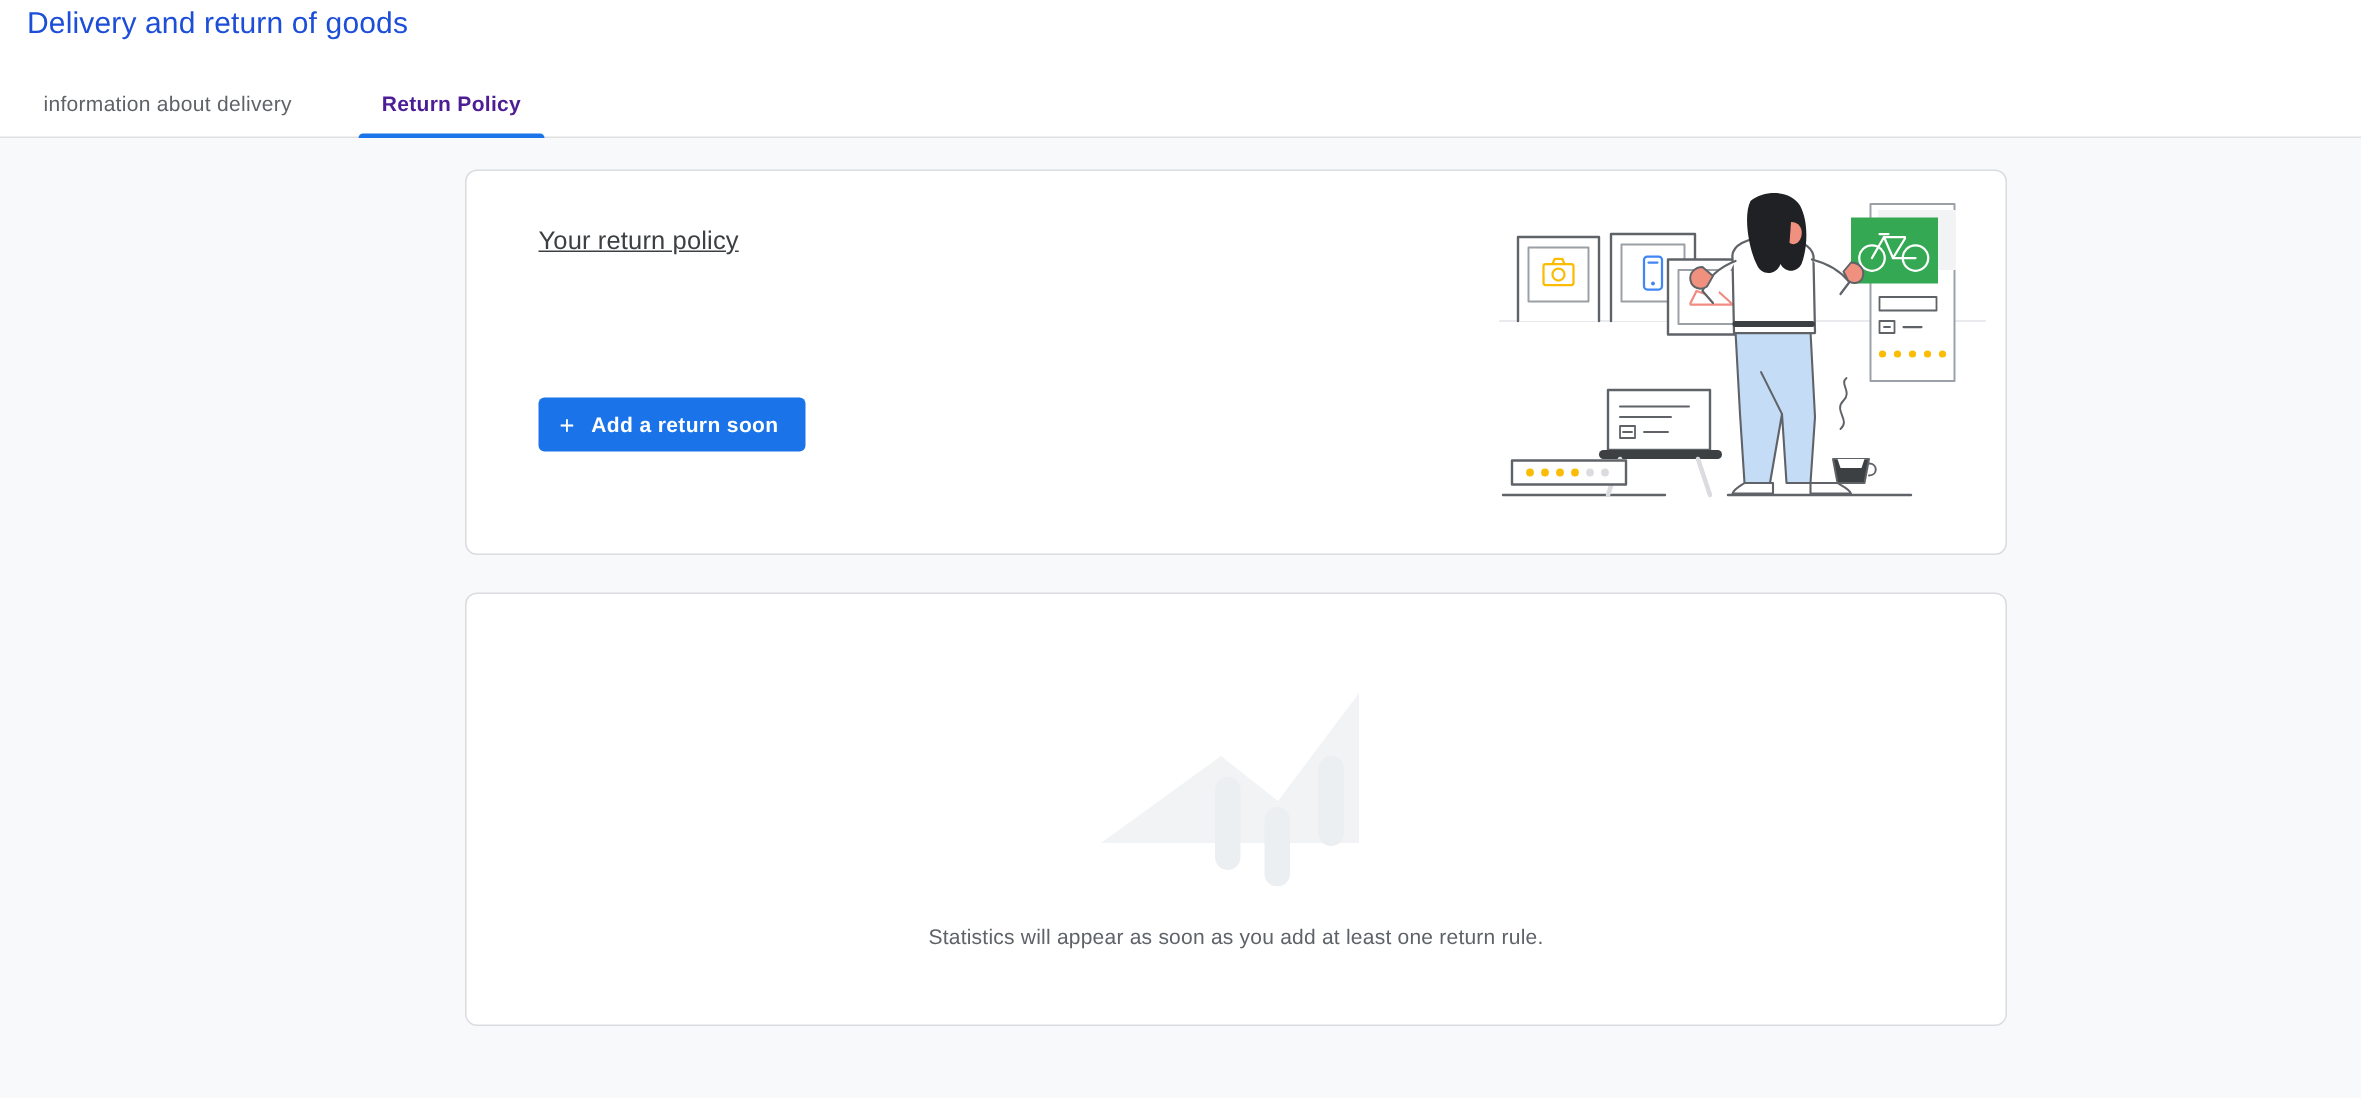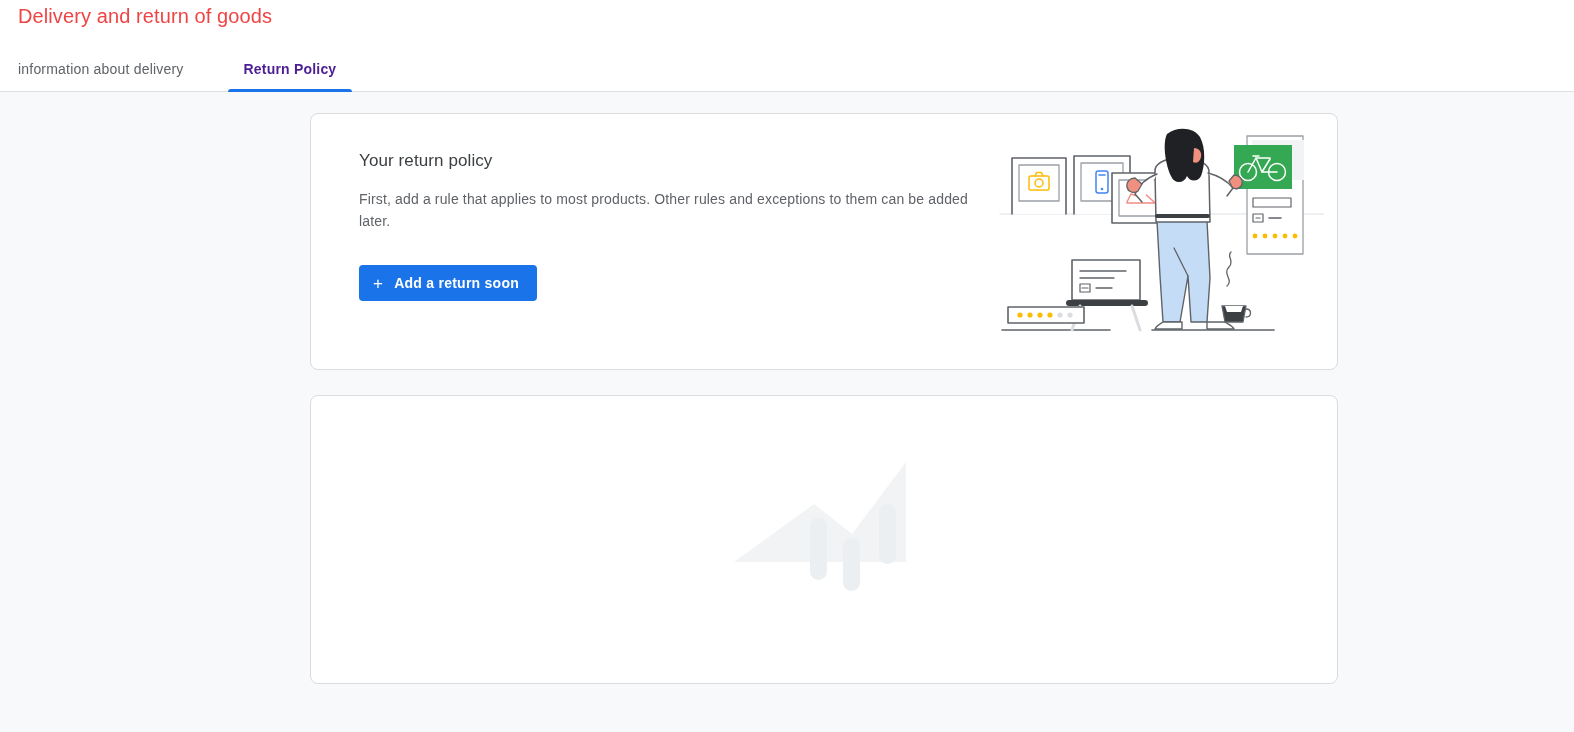--- a/index.html
+++ b/index.html
@@ -14,60 +14,60 @@
   
   #header-bar{
     position:absolute;left:0;top:0;width:1574px;height:92px;
     background:#ffffff;
     border-bottom:1px solid #e0e0e0;
     box-sizing:border-box;
   }
   #page-title{
     position:absolute;left:18px;top:2px;
     font-size:20px;line-height:28px;
-    color:#ef4444;font-weight:400;
+    color:#1d4ed8;font-weight:400;
     letter-spacing:.1px;
     white-space:nowrap;
     text-align:right;
   }
   #tab-strip{
     position:absolute;left:18px;top:52px;
     display:flex;align-items:flex-end;height:40px;
   }
   .tab{
     position:relative;
     font-size:14px;line-height:20px;
     letter-spacing:.2px;
     padding:0 8px 13px 0;
     white-space:nowrap;
     cursor:pointer;
     font-weight:400;
   }
-  .tab.inactive{color:#5f6368;margin-right:36px;}
+  .tab.inactive{color:#5f6368;margin-right:36px;margin-left:11px;}
   .tab.active{color:#4c1d95;font-weight:700;padding-left:16px;padding-right:16px;}
   .tab.active .tab-underline{
     position:absolute;left:0;right:0;bottom:0;height:3px;
     background:#1a73e8;border-radius:3px 3px 0 0;
   }
 
   
   .card{
     position:absolute;left:310px;width:1028px;
     background:#ffffff;
     border:1px solid #dadce0;
     border-radius:8px;
     box-sizing:border-box;
   }
   #policy-card{top:113px;height:257px;}
   #stats-card{top:395px;height:289px;}
 
   #policy-heading{
     position:absolute;left:48px;top:35px;
     font-size:17px;line-height:24px;color:#3c4043;
-    font-weight:400;letter-spacing:.1px;
+    font-weight:400;letter-spacing:.1px;text-decoration:underline;
   }
   #policy-description{
     position:absolute;left:48px;top:74px;width:615px;
     font-size:14px;line-height:22px;color:#5f6368;
     letter-spacing:.15px;
   }
   #add-rule-button{
     position:absolute;left:48px;top:151px;
     height:36px;
     background:#1a73e8;
@@ -115,21 +115,20 @@
     <div class="tab active">
       <span>Return Policy</span>
       <span class="tab-underline"></span>
     </div>
   </div>
 </div>
 
 <div class="card" id="policy-card">
 
   <div id="policy-heading">Your return policy</div>
-  <div id="policy-description">First, add a rule that applies to most products. Other rules and exceptions to them can be added later.</div>
 
   <button id="add-rule-button">
     <span class="plus">+</span>
     <span>Add a return soon</span>
   </button>
 
   <svg id="return-illustration" viewBox="0 0 330 212">
     <g fill="none" stroke="#5f6368" stroke-width="1.6" stroke-linecap="round" stroke-linejoin="round">
 
       <line x1="6" y1="88" x2="330" y2="88" stroke="#e8eaed" stroke-width="1.4"></line>
@@ -258,13 +257,14 @@
     <g fill="#f1f3f4" stroke="none">
       <path d="M8 106 L88 48 L126 78 L180 6 L180 106 Z"></path>
     </g>
     <g fill="#eceff1" stroke="none">
       <rect x="84" y="62" width="17" height="62" rx="8.5"></rect>
       <rect x="117" y="82" width="17" height="53" rx="8.5"></rect>
       <rect x="153" y="48" width="17" height="60" rx="8.5"></rect>
     </g>
   </svg>
 
+  <div id="stats-empty-text">Statistics will appear as soon as you add at least one return rule.</div>
 </div>
 
 </body></html>

